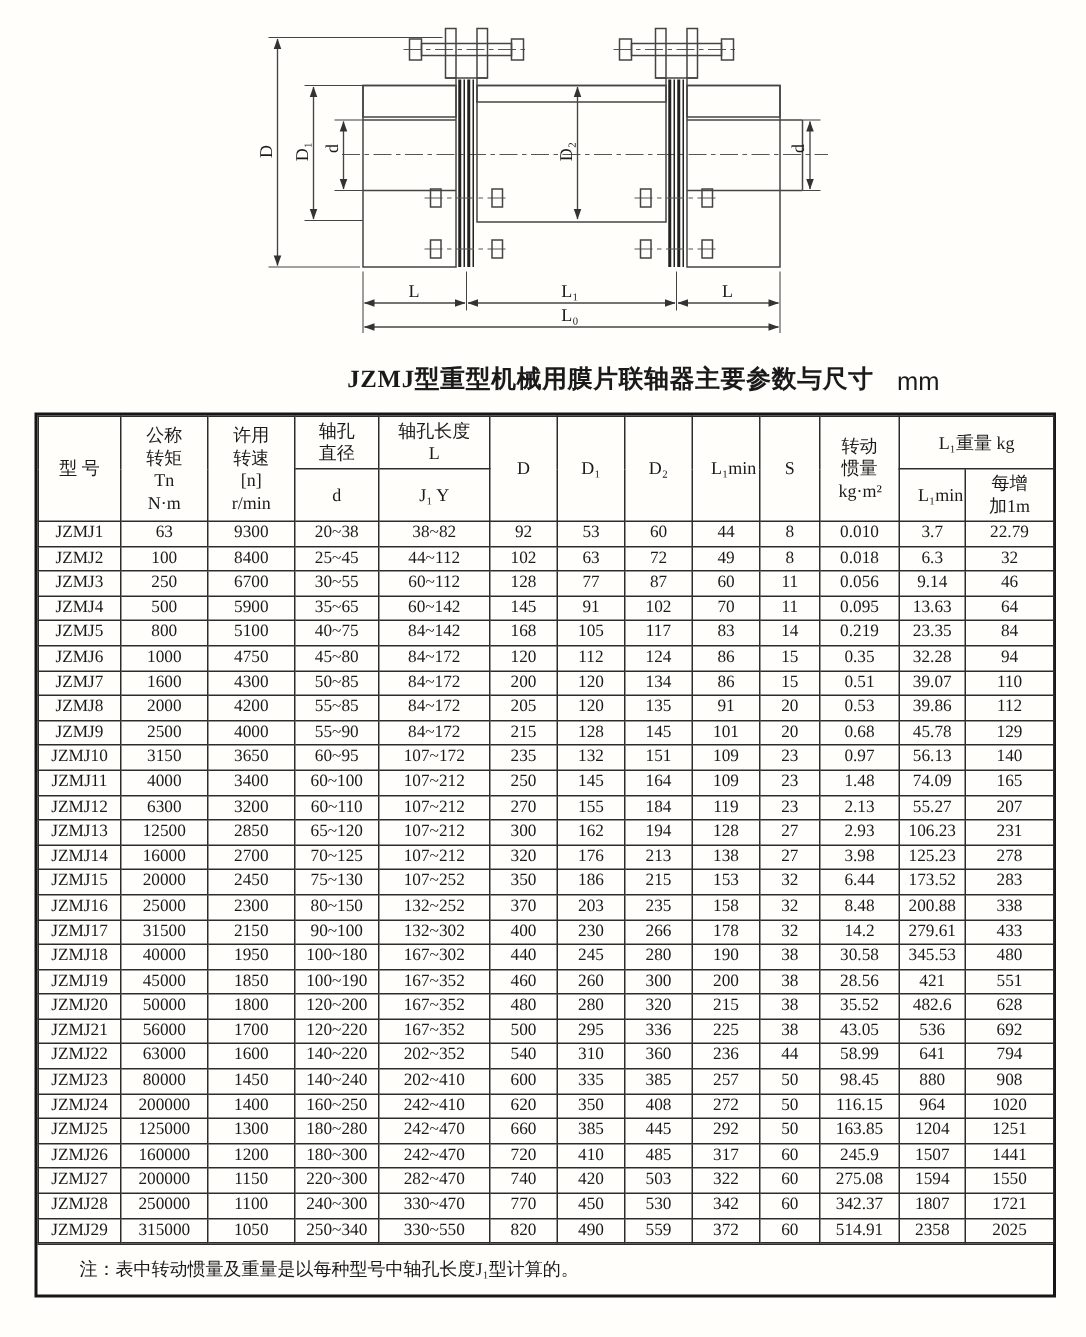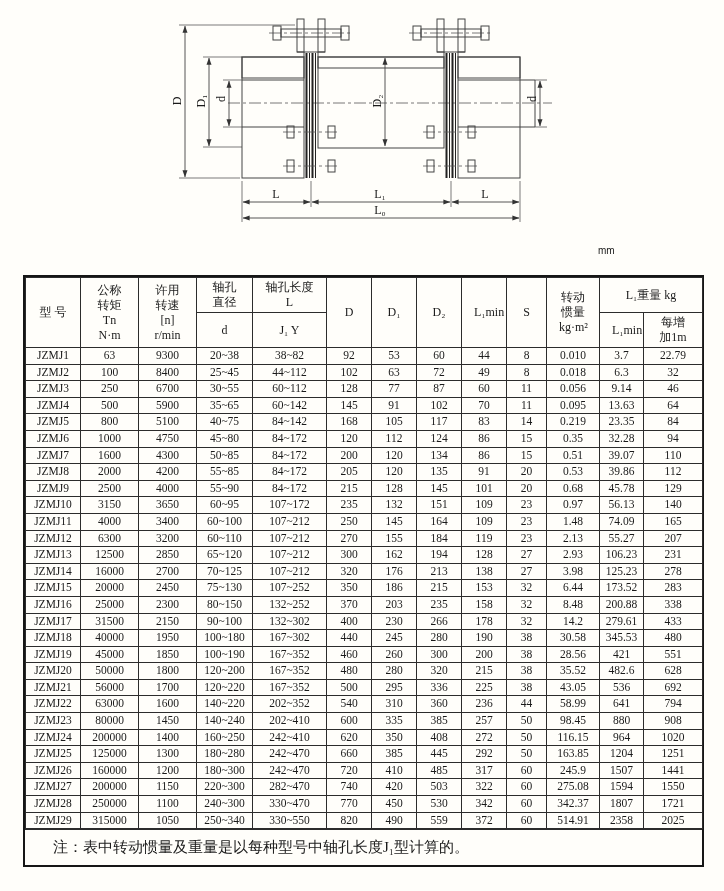--- a/index.html
+++ b/index.html
@@ -17,21 +17,21 @@
   svg .xl{stroke:#444;stroke-width:.7;fill:none;}
   svg .dp{stroke:#222;}
   svg .dt{font:12px "Liberation Serif","DejaVu Serif",serif;fill:#1a1a1a;}
   .title-row{position:relative;height:28px;margin-top:2px;}
   .doc-title{
     position:absolute;left:90px;right:0;top:0;
     text-align:center;font-weight:bold;font-size:16.5px;letter-spacing:.5px;
   }
   .doc-unit{
     position:absolute;left:598px;top:3px;
-    font-family:"Liberation Sans","DejaVu Sans",sans-serif;font-size:10px;
+    font-family:"Liberation Sans","DejaVu Sans",sans-serif;font-size:17px;
   }
   .spec-frame{
     margin:5px 0 0 23px;width:677px;
     border:2px solid #161616;
     background:#fffefa;
   }
   table.spec{border-collapse:collapse;table-layout:fixed;width:100%;}
   .spec th,.spec td{
     border:1px solid #2c2c2c;
     text-align:center;vertical-align:middle;
@@ -39,21 +39,21 @@
   }
   .spec thead th{
     font-size:12px;line-height:1.25;white-space:pre-line;padding:2px 12px;
   }
   .spec tbody td{
     font-size:11.5px;height:15.6px;line-height:15.6px;
     white-space:nowrap;overflow:hidden;
   }
   .note-row{
     border-top:1px solid #2c2c2c;
-    font-size:15px;padding:8px 8px 8px 28px;
+    font-size:12px;padding:8px 8px 8px 28px;
   }
 </style>
 </head>
 <body>
 
 <div class="drawing-wrap">
 <svg width="724" height="240" viewBox="0 0 724 240">
   <defs>
     <pattern id="h" width="6" height="6" patternUnits="userSpaceOnUse">
       <path d="M0,6 L6,0" stroke="#666" stroke-width="0.8"></path>
@@ -157,20 +157,21 @@
   <text class="dt" transform="rotate(-90 381 101)" x="381" y="101" text-anchor="middle">D₂</text>
   <text class="dt" transform="rotate(-90 536 99)" x="536" y="99" text-anchor="middle">d</text>
   <text class="dt" x="276" y="198" text-anchor="middle">L</text>
   <text class="dt" x="380" y="198" text-anchor="middle">L₁</text>
   <text class="dt" x="485" y="198" text-anchor="middle">L</text>
   <text class="dt" x="380" y="214" text-anchor="middle">L₀</text>
 </svg>
 </div>
 
 <div class="title-row">
+  <div class="doc-title">JZMJ型重型机械用膜片联轴器主要参数与尺寸</div>
   <div class="doc-unit">mm</div>
 </div>
 
 <div class="spec-frame">
   <table class="spec">
     <colgroup>
       <col style="width:55px">
         <col style="width:58px">
         <col style="width:58px">
       <col style="width:56px">

